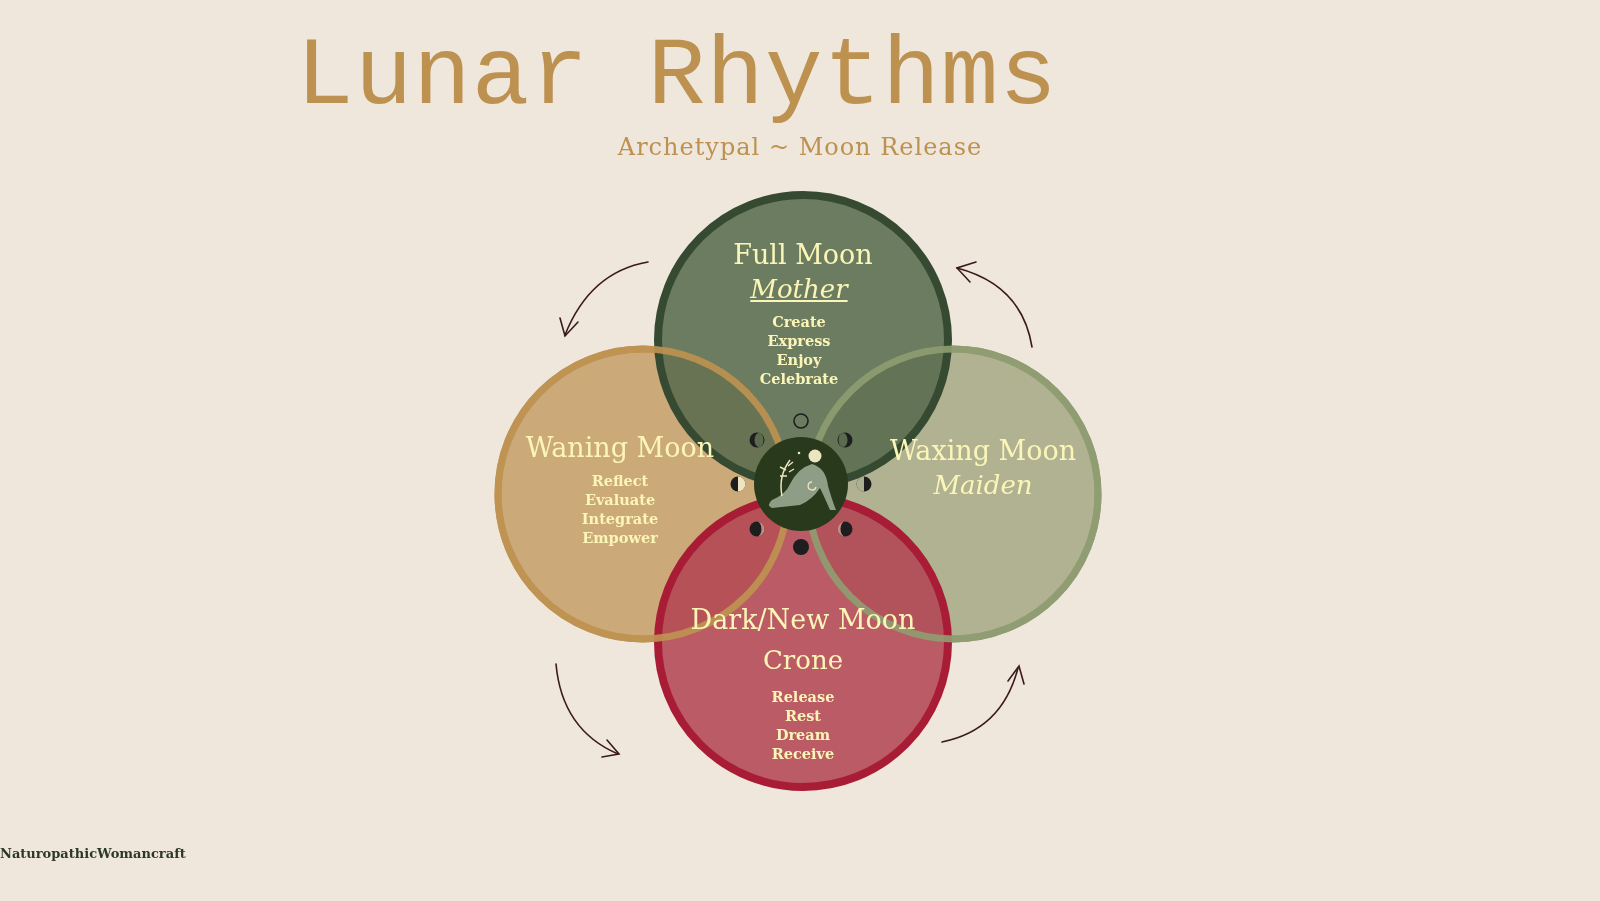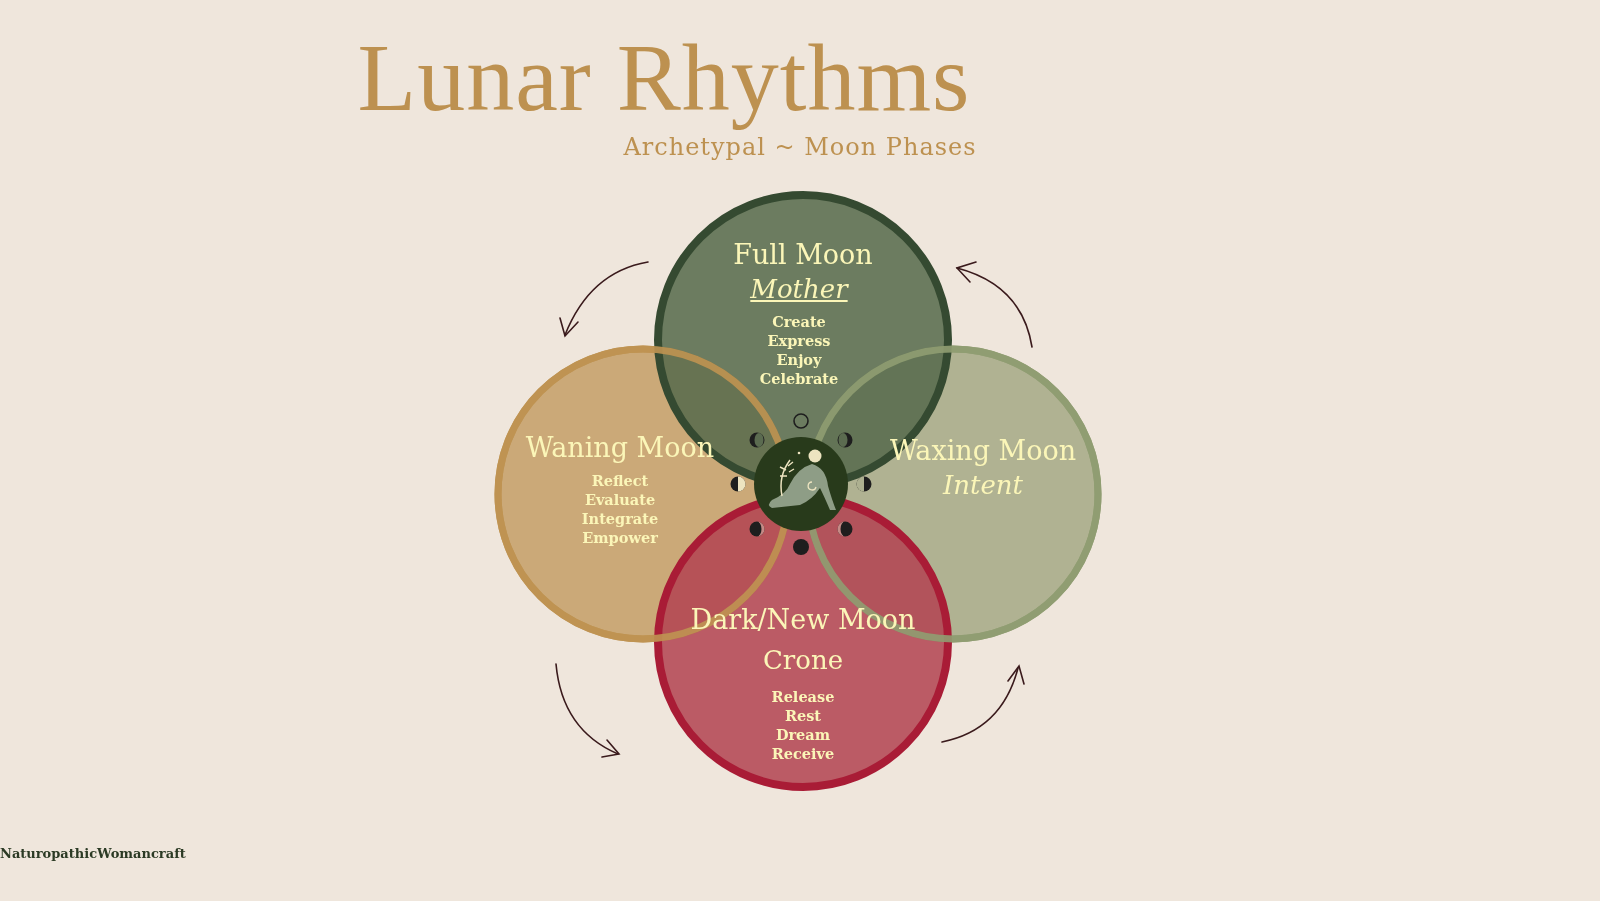--- a/index.html
+++ b/index.html
@@ -1,31 +1,31 @@
 <!DOCTYPE html>
 <html><head>
 <meta charset="utf-8">
 <style>
   html, body { margin:0; padding:0; }
   body { width:1600px; height:901px; background:#efe6dc; position:relative; overflow:hidden; font-family:"DejaVu Serif", serif; }
-  .title { position:absolute; left:4px; width:1320px; top:30px; text-align:center; font-family:Liberation Serif, serif; font-size:96px; color:#bd9150; letter-spacing:1px; font-weight:normal; line-height:1; }
+  .title { position:absolute; left:17px; width:1320px; top:30px; text-align:center; font-family:Liberation Mono, monospace; font-size:96px; color:#bd9150; letter-spacing:1px; font-weight:normal; line-height:1; }
   .subtitle { position:absolute; left:0; width:1600px; top:133px; text-align:center; font-family:"DejaVu Serif", serif; font-size:24px; color:#bd9150; letter-spacing:1px; }
   svg.diagram { position:absolute; left:0; top:0; }
   .lbl { position:absolute; text-align:center; color:#fbf6b8; }
   .lbl .name { font-family:"DejaVu Serif", serif; font-weight:normal; font-size:27px; white-space:nowrap; }
   .lbl .arch { font-family:"DejaVu Serif", serif; font-size:26px; margin-top:4px; }
   .lbl .arch.it { font-style:italic; }
   .lbl .words { font-family:"DejaVu Serif", serif; font-weight:bold; font-size:14.5px; line-height:19px; margin-top:8px; }
   .footer { position:absolute; left:0; width:1600px; top:846px; text-align:left; font-family:"DejaVu Serif", serif; font-weight:bold; font-size:13px; color:#2b3a24; }
 </style>
 </head>
 <body>
 
 <div class="title">Lunar Rhythms</div>
-<div class="subtitle">Archetypal ~ Moon Phases</div>
+<div class="subtitle">Archetypal ~ Moon Release</div>
 
 <svg class="diagram" width="1600" height="901" viewBox="0 0 1600 901">
 
   <g>
     <circle cx="643" cy="494" r="145" fill="#cba978" stroke="#bf9352" stroke-width="7"></circle>
   </g>
   <g>
     <circle cx="953" cy="494" r="145" fill="#adb090" stroke="#909d72" stroke-width="7" fill-opacity="0.97"></circle>
   </g>
   <g>
@@ -115,21 +115,21 @@
   <div class="words">
     <div>Reflect</div>
     <div>Evaluate</div>
     <div>Integrate</div>
     <div>Empower</div>
   </div>
 </div>
 
 <div class="lbl" style="left:868px; top:435px; width:230px;">
   <div class="name">Waxing Moon</div>
-  <div class="arch it">Intent</div>
+  <div class="arch it">Maiden</div>
 </div>
 
 <div class="lbl" style="left:668px; top:604px; width:270px;">
   <div class="name">Dark/New Moon</div>
   <div class="arch" style="margin-top:10px;">Crone</div>
   <div class="words" style="margin-top:12px;">
     <div>Release</div>
     <div>Rest</div>
     <div>Dream</div>
     <div>Receive</div>

